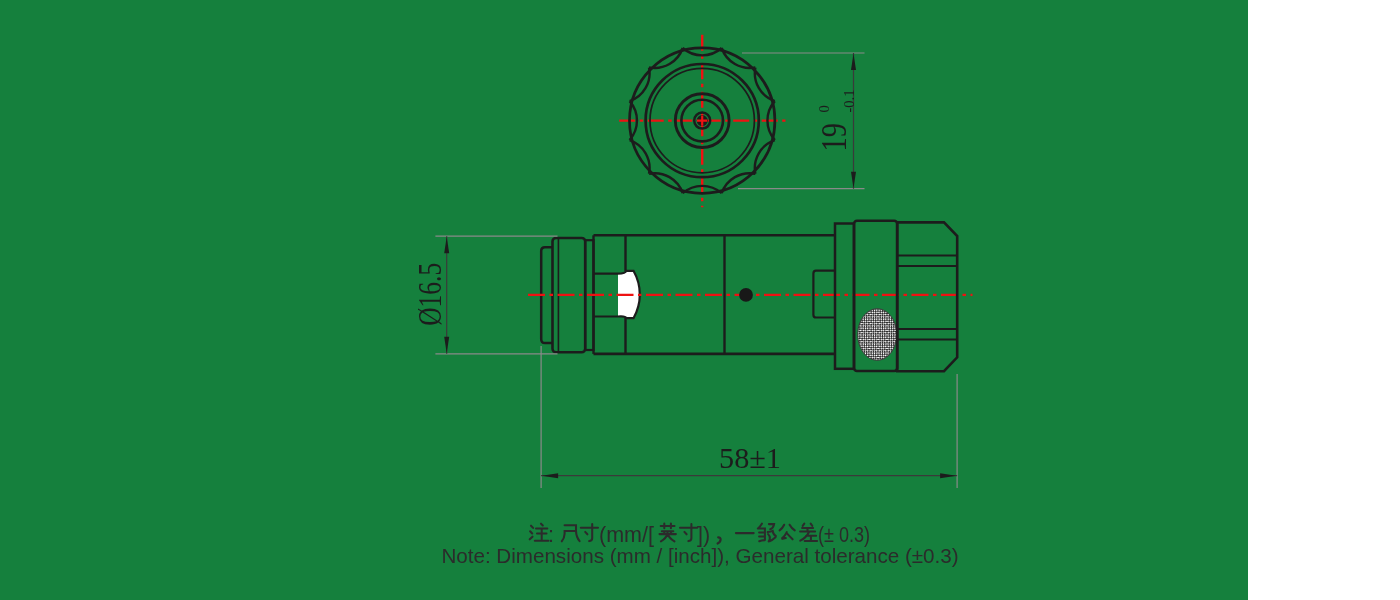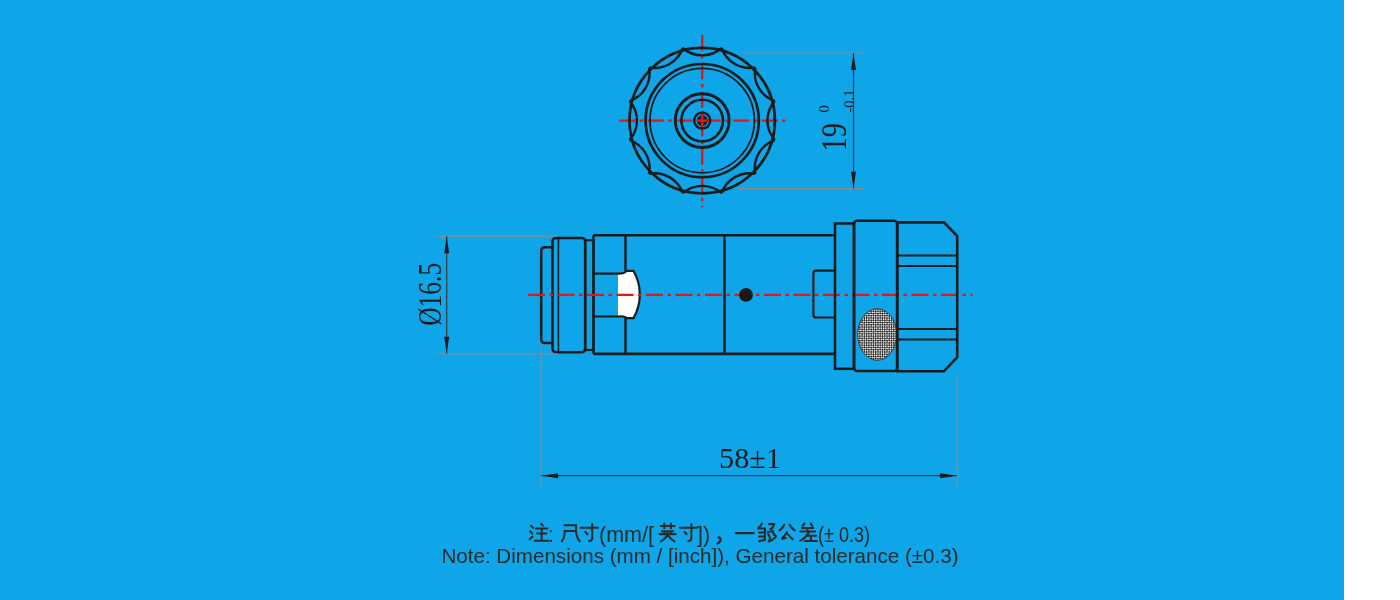--- a/index.html
+++ b/index.html
@@ -1,16 +1,16 @@
 <!DOCTYPE html>
 <html><head>
 <meta charset="utf-8">
 <style>
 html,body{margin:0;padding:0;background:#ffffff;}
-#page{width:1344px;height:600px;position:relative;background:#0ea5e9;overflow:hidden;}
+#page{width:1248px;height:600px;position:relative;background:#15803d;overflow:hidden;}
 text{font-family:"Liberation Serif",serif;fill:#1c1c1c;}
 .note{font-family:"Liberation Sans",sans-serif;fill:#2b2b2b;}
 </style>
 </head>
 <body>
 <div id="page">
 <svg width="1400" height="600" viewBox="0 0 1400 600">
 <defs>
 <pattern id="knurl" width="3.2" height="3.2" patternUnits="userSpaceOnUse" patternTransform="rotate(45 0 0)">
 <rect x="0" y="0" width="3.2" height="3.2" fill="#ffffff"></rect>

